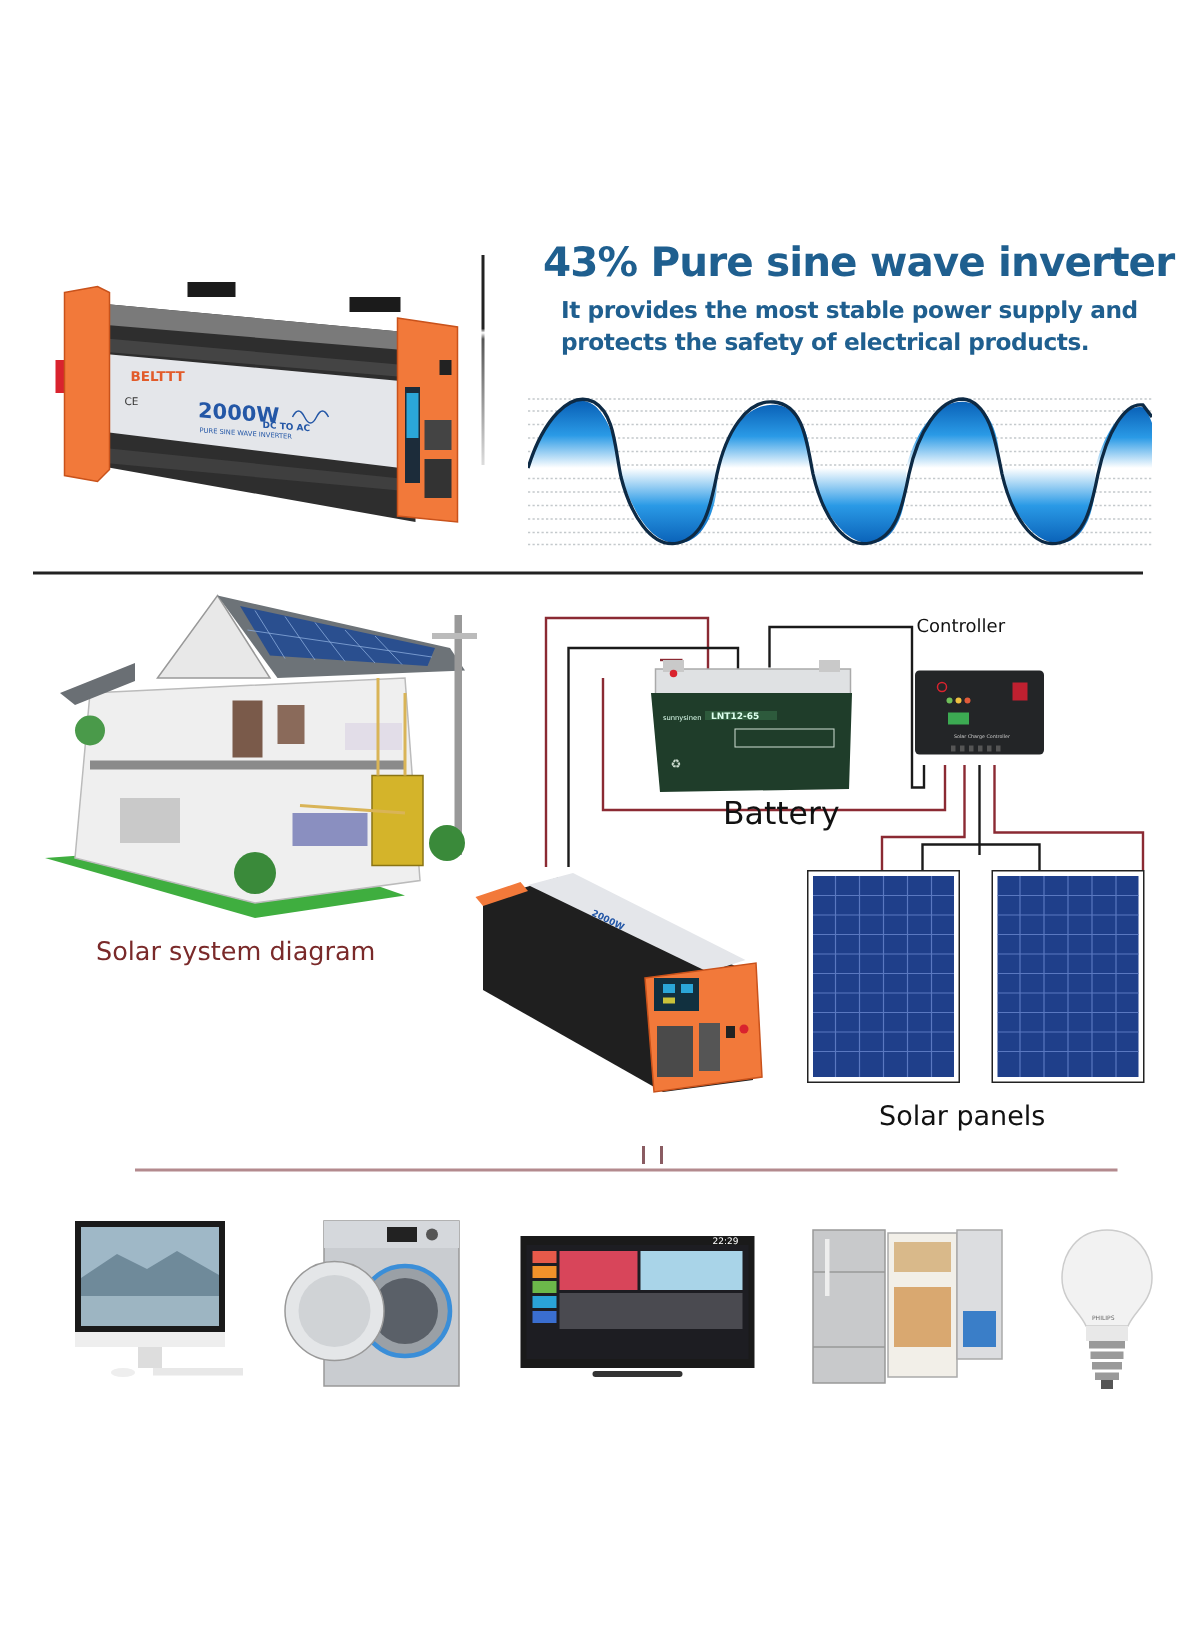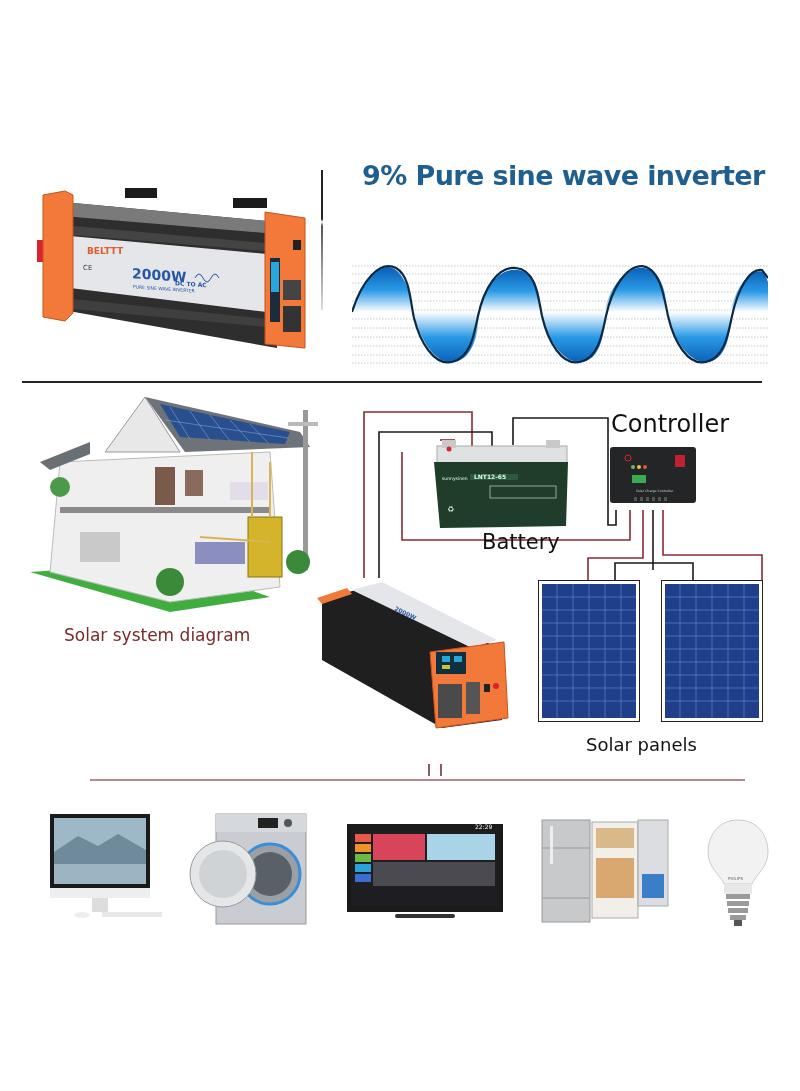--- a/index.html
+++ b/index.html
@@ -37,34 +37,36 @@
   .house { left: 20px; top: 392px; width: 300px; height: 225px; }
   .label-solar-diagram {
     left: 64px; top: 625px; font-size: 17px; color: #7a2a2a;
     font-family: "DejaVu Sans", sans-serif; white-space: nowrap; text-align: right;
   }
 
   
   .wires { left: 340px; top: 400px; width: 440px; height: 380px; }
   .battery { left: 432px; top: 440px; width: 138px; height: 90px; }
   .controller { left: 608px; top: 445px; width: 90px; height: 60px; }
-  .label-controller { left: 611px; top: 410px; font-size: 24px; color: #111; white-space: nowrap; }
+  .label-controller { left: 611px; top: 410px; font-size: 12px; color: #111; white-space: nowrap; }
   .label-battery { left: 482px; top: 530px; font-size: 21px; color: #111; white-space: nowrap; }
   .panel { top: 580px; width: 102px; height: 142px; }
   .label-panels { left: 586px; top: 734px; font-size: 18px; color: #111; white-space: nowrap; }
   .inv-mid { left: 312px; top: 580px; width: 200px; height: 150px; }
 
   
   .appliance { top: 808px; }
 </style>
 </head>
 <body>
 
-<div class="abs headline">9% Pure sine wave inverter</div>
+<div class="abs headline">43% Pure sine wave inverter</div>
 <div class="abs subline">
+  <div>It provides the most stable power supply and</div>
+  <div>protects the safety of electrical products.</div>
 </div>
 
 <div class="abs vdivider"></div>
 
 <svg class="abs inv-top" viewBox="0 0 300 185">
 
   <path d="M110 18 h32 v10 h-32z" fill="#1b1b1b"></path>
   <path d="M218 28 h34 v10 h-34z" fill="#1b1b1b"></path>
 
   <rect x="22" y="70" width="18" height="22" fill="#d9232e"></rect>

